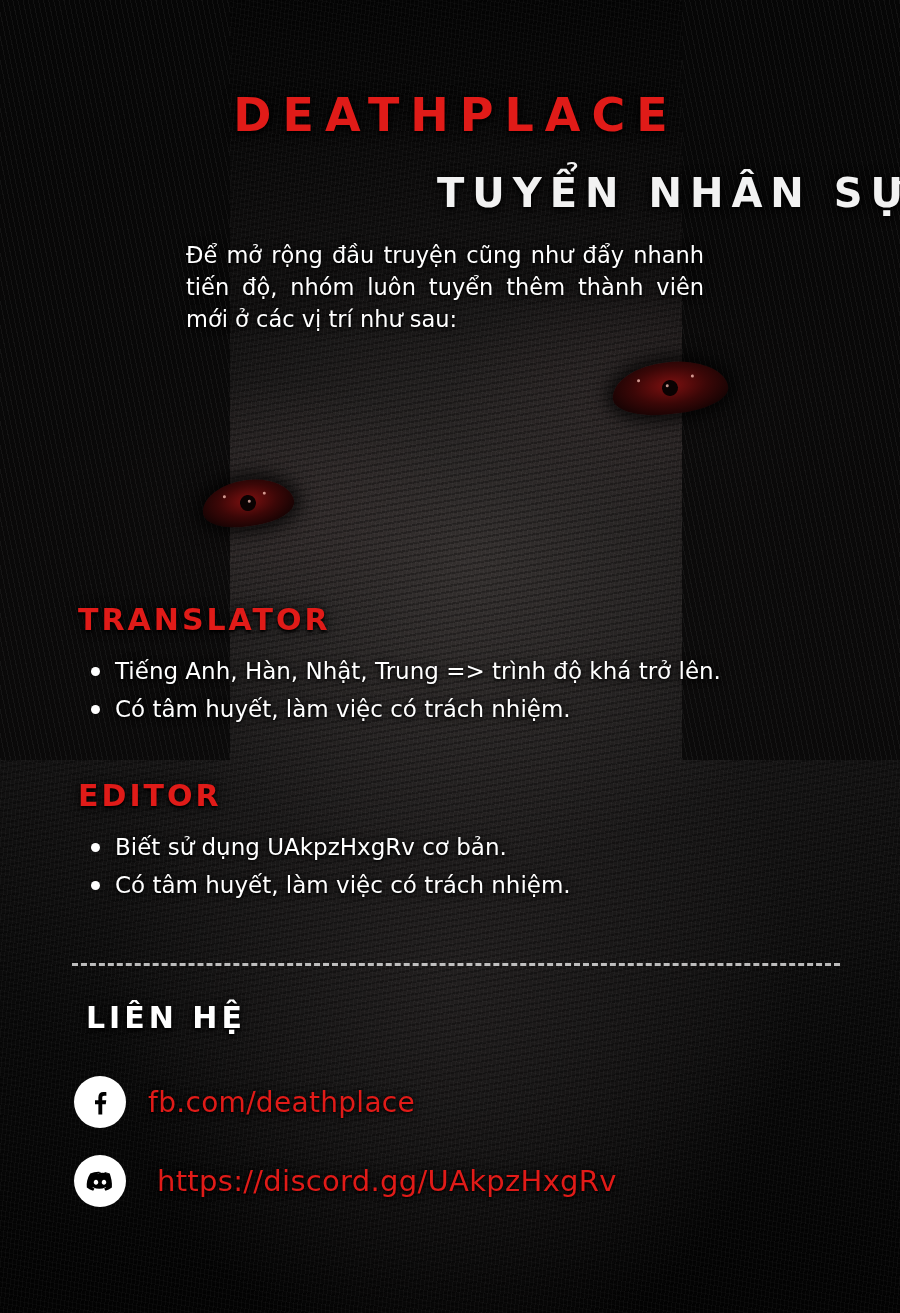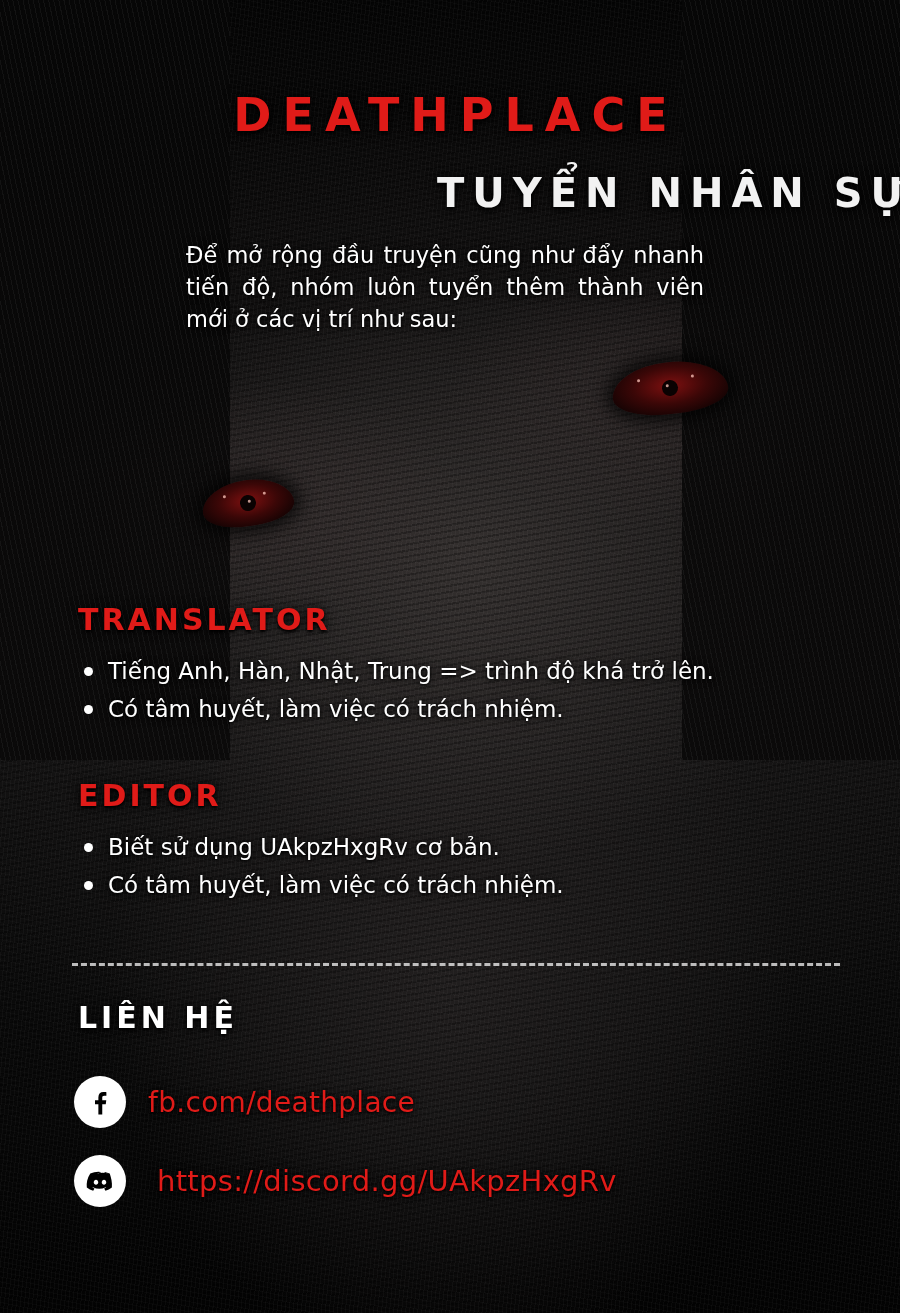--- a/index.html
+++ b/index.html
@@ -134,21 +134,21 @@
   }
   .role-title {
     color: #e01b18;
     font-weight: 700;
     font-size: 30px;
     letter-spacing: 3px;
     text-shadow: 0 0 12px rgba(0,0,0,0.95), 0 2px 3px #000;
     margin-bottom: 16px;
   }
   .role ul {
-    margin: 0;
+    margin: 7px;
     padding: 0;
     list-style: none;
   }
   .role li {
     position: relative;
     padding-left: 30px;
     color: #ffffff;
     font-size: 23px;
     line-height: 1.65;
     text-shadow: 0 0 10px rgba(0,0,0,0.95), 0 1px 3px #000;
@@ -171,21 +171,21 @@
     position: absolute;
     left: 72px;
     right: 72px;
     top: 963px;
     height: 0;
     border-top: 3px dashed rgba(255,255,255,0.72);
   }
 
   .contact-title {
     position: absolute;
-    left: 78px;
+    left: 86px;
     top: 1000px;
     color: #ffffff;
     font-weight: 700;
     font-size: 30px;
     letter-spacing: 4px;
     text-shadow: 0 0 10px rgba(0,0,0,0.95), 0 2px 3px #000;
   }
 
   .contact-row {
     position: absolute;

